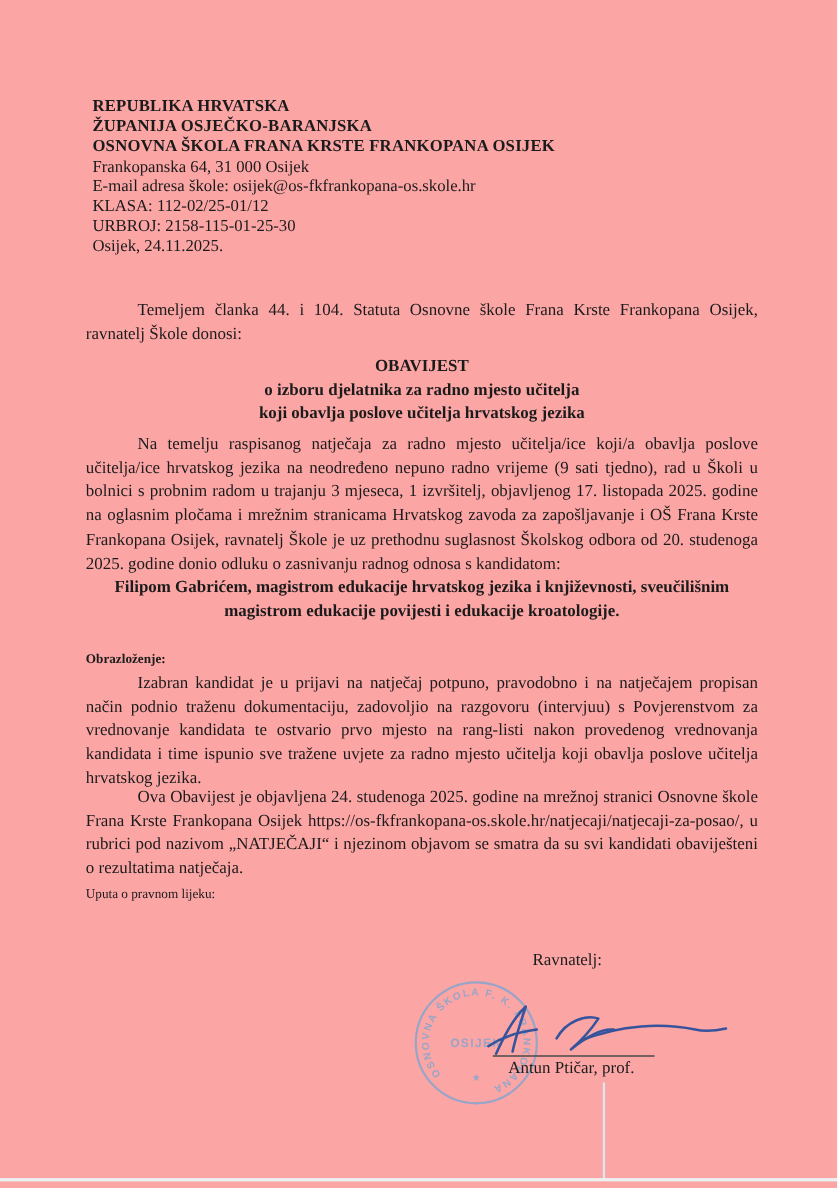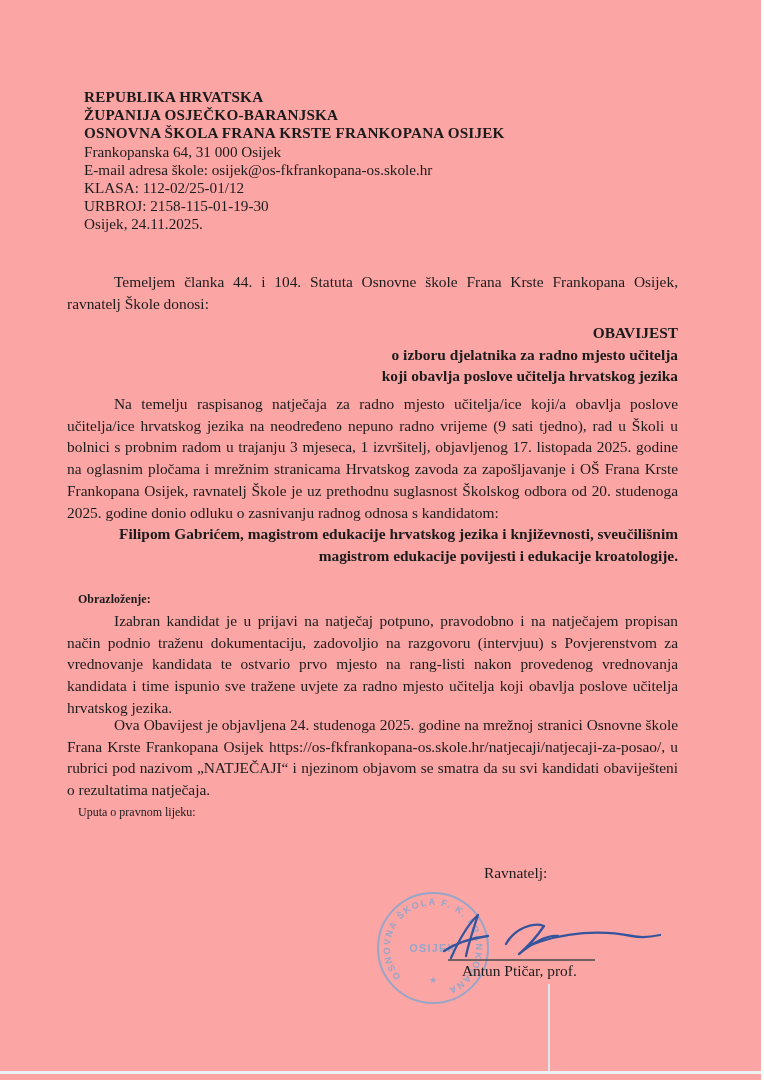--- a/index.html
+++ b/index.html
@@ -17,28 +17,28 @@
     position: absolute;
     left: 84px;
     top: 88px;
     font-size: 15.2px;
     line-height: 18.2px;
     white-space: nowrap;
   }
   .hdr .b { font-weight: bold; letter-spacing: 0.2px; }
   .para {
     position: absolute;
-    left: 67px;
+    left: 78px;
     width: 611px;
     font-size: 15.4px;
     line-height: 21.7px;
     text-align: justify;
   }
   .indent { text-indent: 47px; }
-  .centered { text-align: right; }
+  .centered { text-align: center; }
   .bold { font-weight: bold; }
   .heading {
     position: absolute;
     left: 78px;
     font-size: 12px;
     line-height: 21.7px;
   }
   .sig-role {
     position: absolute;
     left: 484px;
@@ -93,21 +93,21 @@
 
 <div class="page">
 
   <div class="hdr">
     <div class="b">REPUBLIKA HRVATSKA</div>
     <div class="b">ŽUPANIJA OSJEČKO-BARANJSKA</div>
     <div class="b">OSNOVNA ŠKOLA FRANA KRSTE FRANKOPANA OSIJEK</div>
     <div>Frankopanska 64, 31 000 Osijek</div>
     <div>E-mail adresa škole: osijek@os-fkfrankopana-os.skole.hr</div>
     <div>KLASA: 112-02/25-01/12</div>
-    <div>URBROJ: 2158-115-01-19-30</div>
+    <div>URBROJ: 2158-115-01-25-30</div>
     <div>Osijek, 24.11.2025.</div>
   </div>
 
   <p class="para indent" style="top:271px">Temeljem članka 44. i 104. Statuta Osnovne škole Frana Krste Frankopana Osijek, ravnatelj Škole donosi:</p>
 
   <div class="para centered bold" style="top:322px">
     <div>OBAVIJEST</div>
     <div>o izboru djelatnika za radno mjesto učitelja</div>
     <div>koji obavlja poslove učitelja hrvatskog jezika</div>
   </div>

